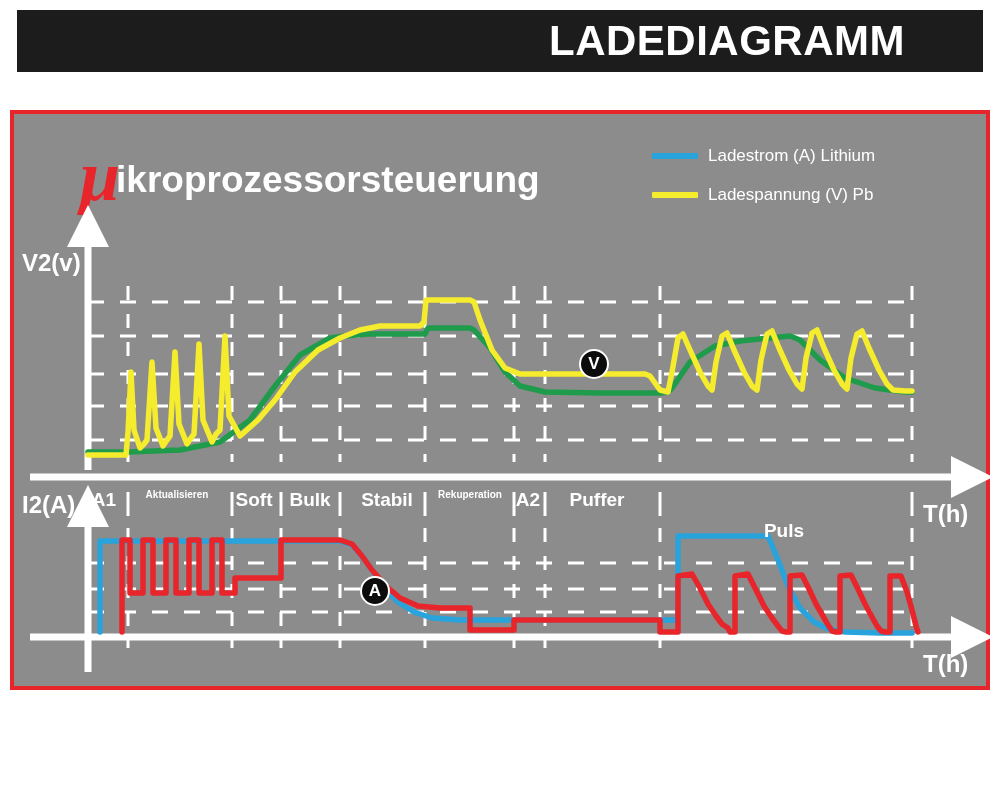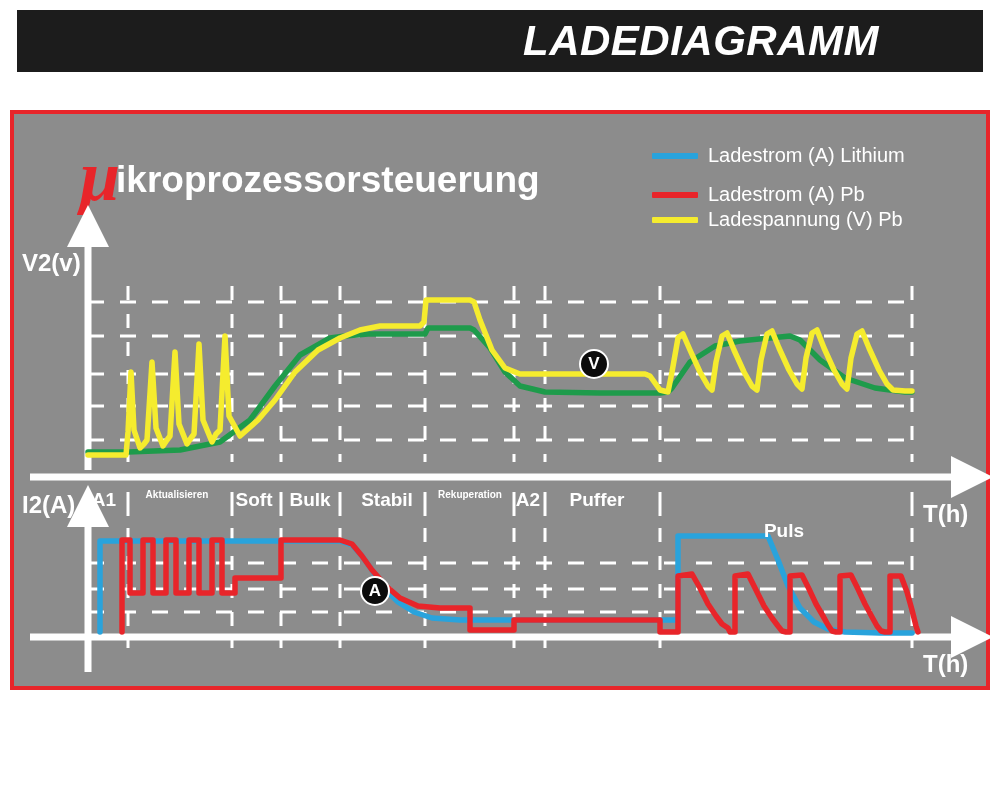--- a/index.html
+++ b/index.html
@@ -7,22 +7,22 @@
   body{width:1000px;height:804px;font-family:"Liberation Sans",sans-serif;overflow:hidden;}
 
   #root{position:relative;width:1000px;height:804px;background:#ffffff;}
 
   
   .header-bar{
     position:absolute;left:17px;top:10px;width:966px;height:62px;
     background:#1c1c1c;display:flex;align-items:center;justify-content:flex-end;
   }
   .header-title{
-    color:#ffffff;font-weight:bold;font-style:italic;font-size:42px;
-    letter-spacing:0.5px;padding-right:104px;line-height:1;white-space:nowrap;
+    color:#ffffff;font-weight:bold;font-size:42px;
+    letter-spacing:0.5px;padding-right:78px;line-height:1;white-space:nowrap;
   }
 
   
   .panel{
     position:absolute;left:10px;top:110px;width:980px;height:580px;
     border:4px solid #e8252a;background:#8c8c8c;box-sizing:border-box;
   }
   .panel-inner{position:absolute;inset:0;overflow:hidden;}
 
   
@@ -41,21 +41,21 @@
   .subtitle{
     position:absolute;left:234px;top:212px;color:#ffffff;font-weight:bold;
     font-size:19px;line-height:1.32;white-space:pre-line;
   }
 
   
   .legend{position:absolute;left:652px;top:143px;}
   .legend-group{margin-bottom:14px;}
   .legend-row{display:flex;align-items:center;height:25px;}
   .legend-swatch{width:46px;height:6px;border-radius:1px;margin-right:10px;flex:0 0 auto;}
-  .legend-label{color:#ffffff;font-size:20px;white-space:nowrap;}
+  .legend-label{color:#ffffff;font-size:17px;white-space:nowrap;}
 
   
   .chart-svg{position:absolute;left:0;top:0;width:1000px;height:804px;pointer-events:none;}
 
   
   .phase-row{position:absolute;left:0;top:489px;width:816px;height:26px;}
   .phase-label{
     position:absolute;color:#ffffff;font-weight:bold;font-size:19px;
     white-space:nowrap;transform:translateX(-50%);top:0;
   }
@@ -91,24 +91,20 @@
   </div>
 
   <div class="legend">
     <div class="legend-group">
       <div class="legend-row">
         <span class="legend-swatch" style="background: rgb(41, 163, 220);"></span>
         <span class="legend-label">Ladestrom (A) Lithium</span>
       </div>
     </div>
     <div class="legend-group">
-      <div class="legend-row">
-        <span class="legend-swatch" style="background: rgb(232, 37, 42);"></span>
-        <span class="legend-label">Ladestrom (A) Pb</span>
-      </div>
       <div class="legend-row">
         <span class="legend-swatch" style="background: rgb(245, 236, 46);"></span>
         <span class="legend-label">Ladespannung (V) Pb</span>
       </div>
     </div>
   </div>
 
   <svg class="chart-svg" viewBox="0 0 1000 804">
     <g id="grid-layer">
         <line x1="88" y1="302" x2="918" y2="302" stroke="#ffffff" stroke-width="3" stroke-dasharray="16 16"></line>

